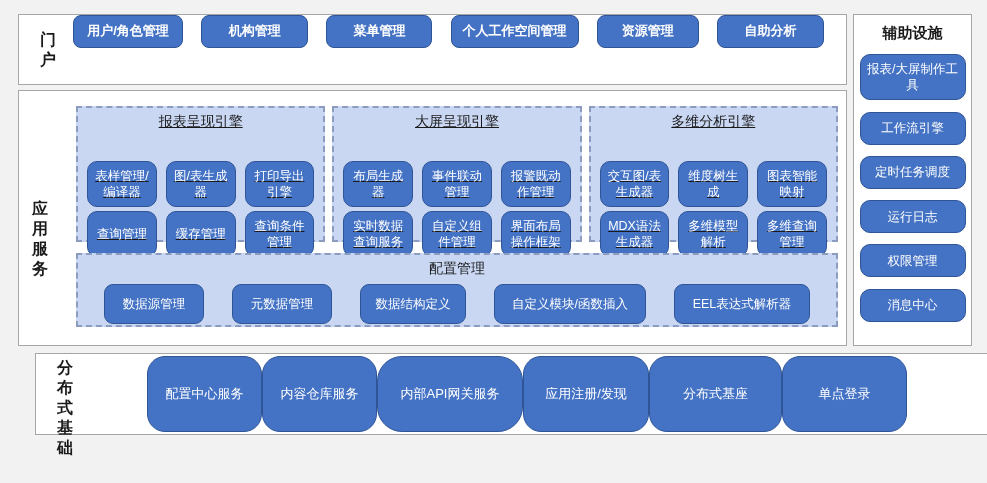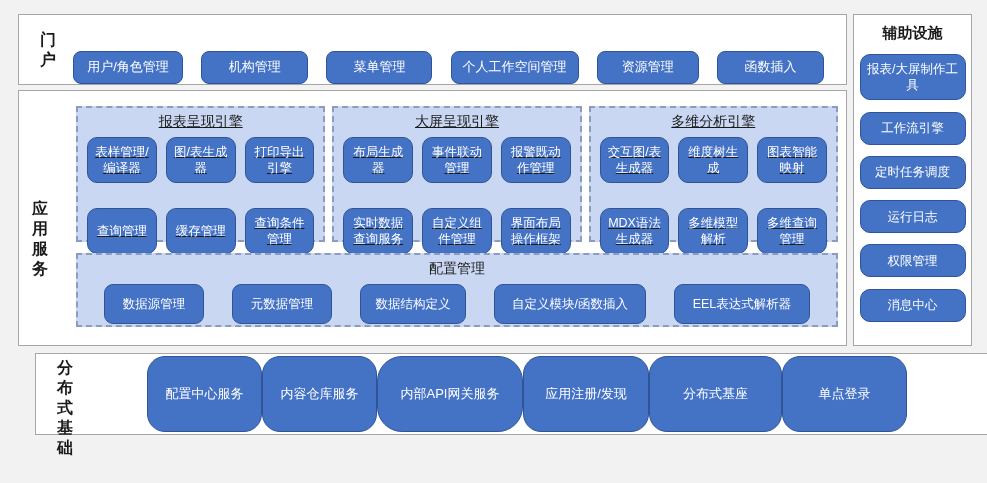--- a/index.html
+++ b/index.html
@@ -22,21 +22,21 @@
   .btn{
     background:var(--btn_bg); border:1px solid var(--btn_border); color:var(--btn_text);
     display:flex; align-items:center; justify-content:center; text-align:center;
     cursor:default; line-height:1.3;
   }
   
   .portal-panel{left:18px; top:14px; width:829px; height:71px;}
   .portal-label{left:20px; top:15px;}
   .portal-row{
     position:absolute; left:54px; right:22px; top:0; bottom:0;
-    display:flex; align-items:flex-end; justify-content:space-between;
+    display:flex; align-items:flex-start; justify-content:space-between;font-weight:bold;
   }
   .btn-top{height:33px; border-radius:8px; font-size:13px;}
   .portal-row .btn:nth-child(1){width:110px;}
   .portal-row .btn:nth-child(2){width:107px;}
   .portal-row .btn:nth-child(3){width:106px;}
   .portal-row .btn:nth-child(4){width:128px;}
   .portal-row .btn:nth-child(5){width:102px;}
   .portal-row .btn:nth-child(6){width:107px;}
   
   .app-panel{left:18px; top:90px; width:829px; height:256px;}
@@ -45,21 +45,22 @@
     position:absolute; left:57px; top:15px; right:8px; height:136px;
     display:flex; gap:7px;
   }
   .engine-box{
     flex:1; background:var(--engine_bg); border:2px dashed var(--engine_border);
     padding:5px 9px 8px 9px; display:flex; flex-direction:column;text-decoration:underline;
   }
   .engine-title{font-size:14px; text-align:center; color:var(--text_dark); margin-bottom:6px;}
   .engine-grid{
     flex:1; display:grid; grid-template-columns:repeat(3,1fr);
-    gap:25px 9px;
+    gap:4px 9px;
+    margin-top:24px;
   }
   .btn-cell{border-radius:10px; font-size:12.5px; padding:2px 3px; min-height:46px;}
   .config-box{
     position:absolute; left:57px; right:8px; top:162px; height:74px;
     background:var(--engine_bg); border:2px dashed var(--engine_border);
     padding:5px 26px 8px 26px;
   }
   .config-row{
     display:flex; justify-content:space-between; align-items:center; margin-top:6px;
   }
@@ -95,21 +96,21 @@
 <body>
 
 <section class="panel portal-panel">
   <div class="vlabel portal-label">门户</div>
   <div class="portal-row">
     <div class="btn btn-top">用户/角色管理</div>
     <div class="btn btn-top">机构管理</div>
     <div class="btn btn-top">菜单管理</div>
     <div class="btn btn-top">个人工作空间管理</div>
     <div class="btn btn-top">资源管理</div>
-    <div class="btn btn-top">函数插入</div>
+    <div class="btn btn-top">自助分析</div>
   </div>
 </section>
 
 <section class="panel app-panel">
   <div class="vlabel app-label">应用服务</div>
 
   <div class="engines">
     <div class="engine-box">
       <div class="engine-title">报表呈现引擎</div>
       <div class="engine-grid">

